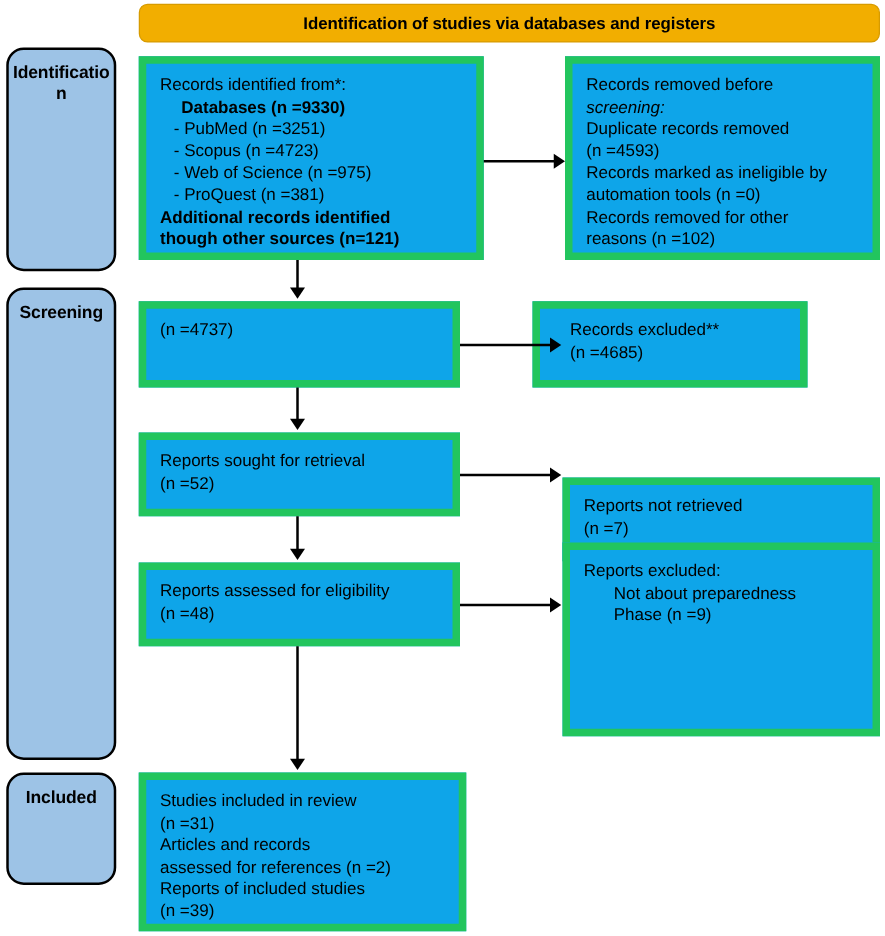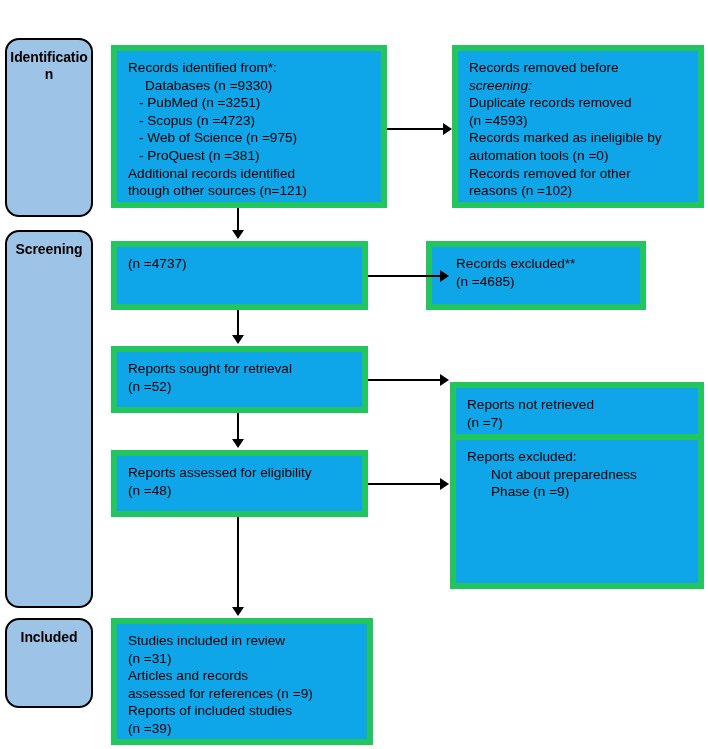--- a/index.html
+++ b/index.html
@@ -64,21 +64,21 @@
     background: #0ea5e9;
     border: 6px solid #22c55e;
     padding: 8px 0 0 11px;
   }
   .flow-box .line {
     font-size: 13.6px;
     line-height: 17.6px;
     color: #000000;
     white-space: pre;
   }
-  .flow-box .line.b { font-weight: normal; }
+  .flow-box .line.b { font-weight: bold; }
   .flow-box .line.i { font-style: italic; }
   .ind1 { padding-left: 17px; }
   .ind2 { padding-left: 11px; }
   .ind3 { padding-left: 24px; }
 
   
   .vline {
     position: absolute;
     width: 2px;
     background: #000000;
@@ -103,20 +103,23 @@
     border-top: 6px solid transparent;
     border-bottom: 6px solid transparent;
     border-left: 9px solid #000000;
   }
 </style>
 </head>
 <body>
 
 <div id="canvas">
 
+  <div class="banner" style="left:111px; top:3px; width:593px; height:31px;">
+    <span class="banner-label">Identification of studies via databases and registers</span>
+  </div>
 
   <div class="stage-pill" style="left:5px; top:38px; width:88px; height:179px;">
     <span class="stage-label">Identification</span>
   </div>
 
   <div class="stage-pill" style="left:5px; top:230px; width:88px; height:378px;">
     <span class="stage-label">Screening</span>
   </div>
 
   <div class="stage-pill" style="left:5px; top:618px; width:88px; height:90px;">
@@ -196,18 +199,18 @@
   <div class="hline" style="left:368px; top:483px; width:74px;"></div>
   <div class="arrow-right" style="left:440px; top:478px;"></div>
 
   <div class="vline" style="left:237px; top:517px; height:92px;"></div>
   <div class="arrow-down" style="left:232px; top:607px;"></div>
 
   <div class="flow-box" style="left:111px; top:618px; width:262px; height:127px;">
     <div class="line">Studies included in review</div>
     <div class="line">(n =31)</div>
     <div class="line">Articles and records</div>
-    <div class="line">assessed for references (n =9)</div>
+    <div class="line">assessed for references (n =2)</div>
     <div class="line">Reports of included studies</div>
     <div class="line">(n =39)</div>
   </div>
 
 </div>
 
 </body></html>

